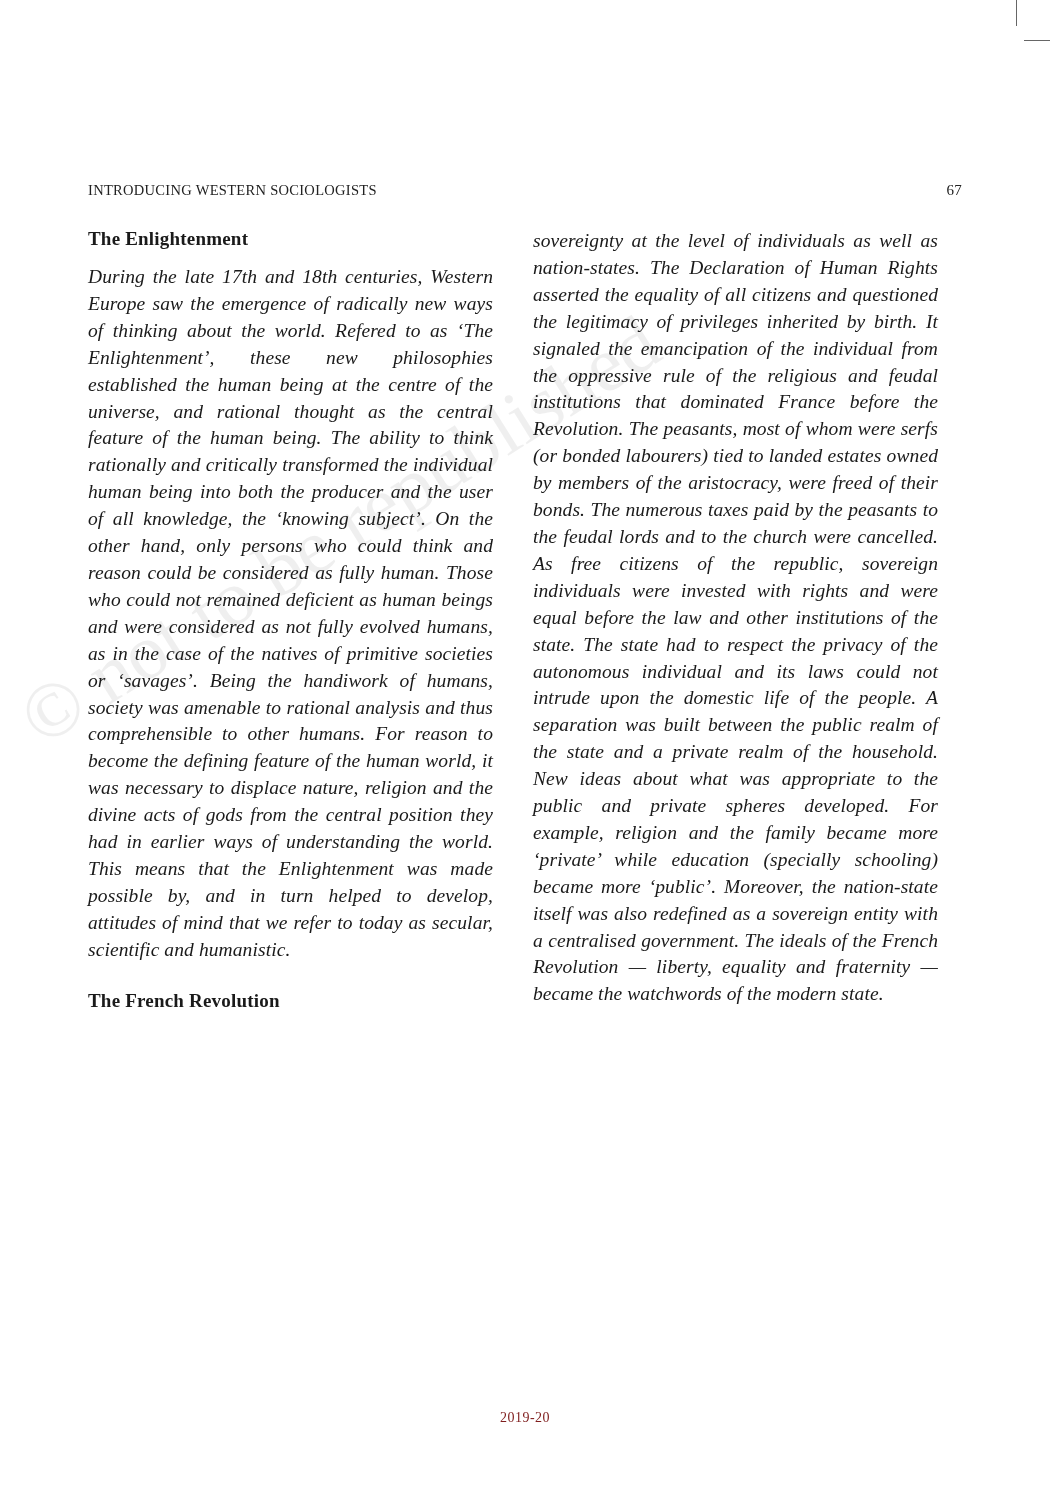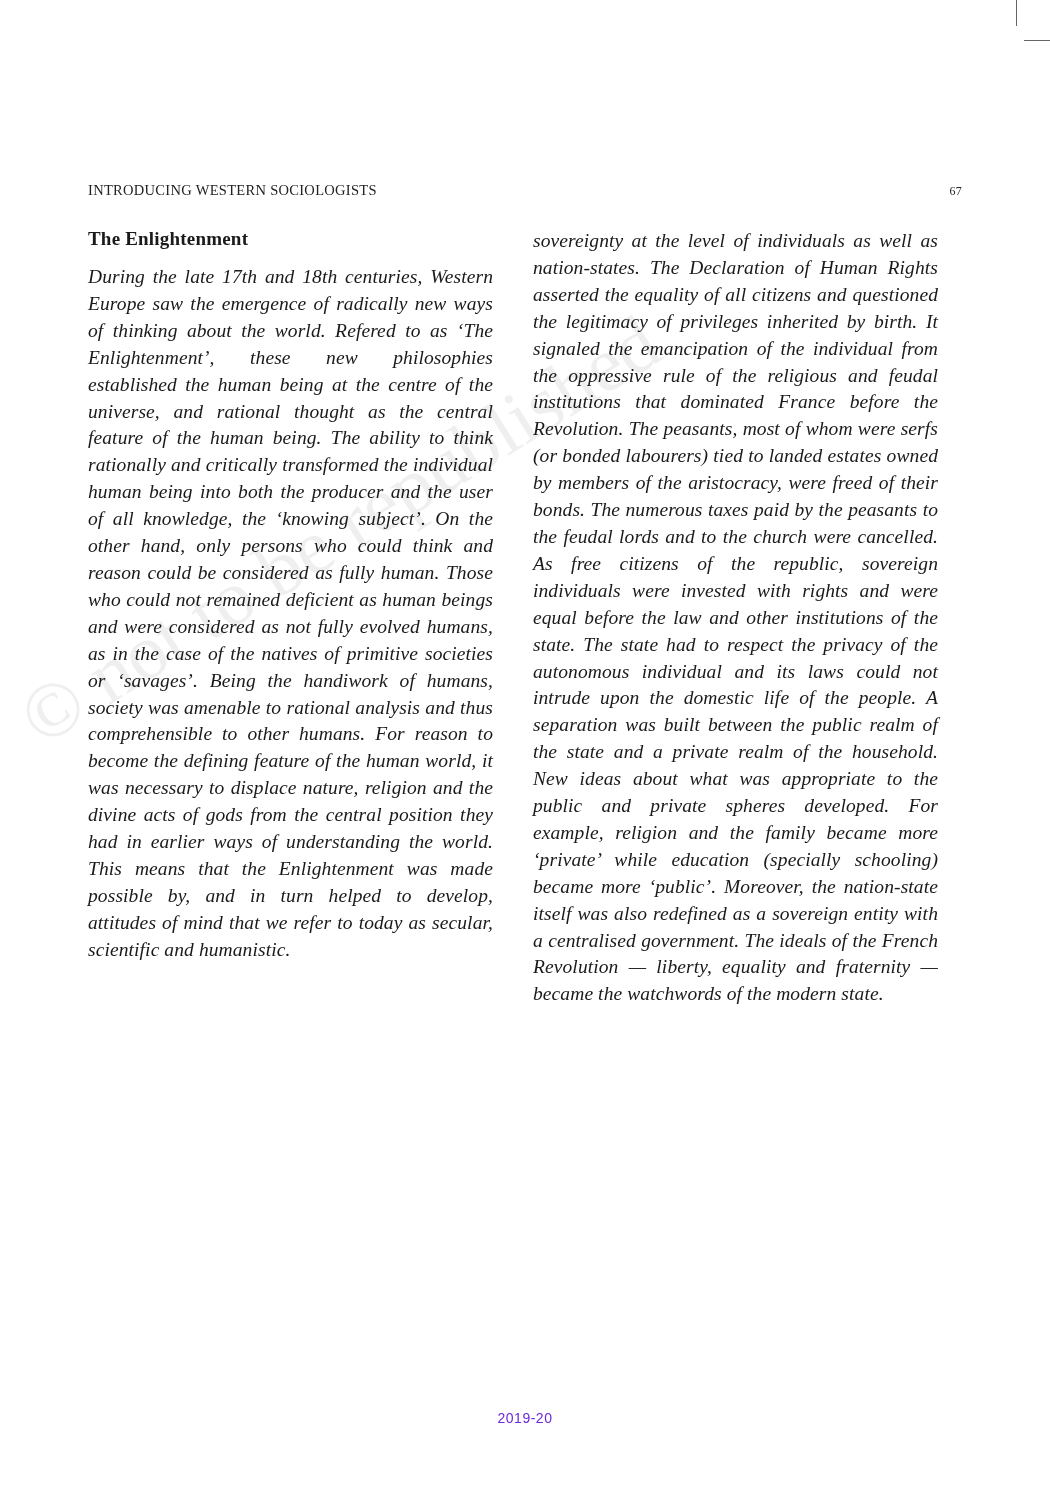--- a/index.html
+++ b/index.html
@@ -29,31 +29,31 @@
     right: 0; top: 40px; width: 26px; height: 1px; background: #666;
   }
 
   .header {
     position: absolute;
     top: 182px;
     left: 88px;
     right: 88px;
     display: flex;
     justify-content: space-between;
-    align-items: flex-end;
+    align-items: center;
     font-family: "Liberation Serif", serif;
     font-size: 14.5px;
     letter-spacing: 0.3px;
     color: #222;
   }
   .header .running-title {
     text-transform: uppercase;
   }
   .header .page-number {
-    font-size: 12px;
+    font-size: 15px;
   }
 
   .columns {
     position: absolute;
     top: 228px;
     left: 88px;
     width: 874px;
     display: flex;
     gap: 40px;
   }
@@ -81,23 +81,23 @@
     letter-spacing: 0.1px;
     font-style: italic;
   }
 
   .footer {
     position: absolute;
     bottom: 74px;
     left: 0;
     width: 100%;
     text-align: center;
-    font-family: Liberation Sans, sans-serif;
+    font-family: Liberation Serif, serif;
     font-size: 14px;
-    color: #6d28d9;
+    color: #7f1d1d;
     letter-spacing: 0.5px;
     margin-top: 44px;
   }
 
   
   .watermark {
     position: absolute;
     left: 130px;
     top: 430px;
     width: 760px;
@@ -125,20 +125,21 @@
   <div class="header">
     <span class="running-title">INTRODUCING WESTERN SOCIOLOGISTS</span>
     <span class="page-number">67</span>
   </div>
 
   <div class="columns">
 
     <div class="col">
       <h2 class="section-heading">The Enlightenment</h2>
       <p class="body-text">During the late 17th and 18th centuries, Western Europe saw the emergence of radically new ways of thinking about the world.  Refered to as ‘The Enlightenment’, these new philosophies established the human being at the centre of the universe, and rational thought as the central feature of the human being.  The ability to think rationally and critically transformed the individual human being into both the producer and the user of all knowledge, the ‘knowing subject’.  On the other hand, only persons who could think and reason could be considered as fully human. Those who could not remained deficient as human beings and were considered as not fully evolved humans, as in the case of the natives of primitive societies or ‘savages’. Being the handiwork of humans, society was amenable to rational analysis and thus comprehensible to other humans.  For reason to become the defining feature of the human world, it was necessary to displace nature, religion and the divine acts of gods from the central position they had in earlier ways of understanding the world. This means that the Enlightenment was made possible by, and in turn helped to develop, attitudes of mind that we refer to today as secular, scientific and humanistic.</p>
+      <h2 class="section-heading second">The French Revolution</h2>
     </div>
 
     <div class="col">
       <p class="body-text">sovereignty at the level of individuals as well as nation-states. The Declaration of Human Rights asserted the equality of all citizens and questioned the legitimacy of privileges inherited by birth. It signaled the emancipation of the individual from the oppressive rule of the religious and feudal institutions that dominated France before the Revolution. The peasants, most of whom were serfs (or bonded labourers) tied to landed estates owned by members of the aristocracy, were freed of their bonds.  The numerous taxes paid by the peasants to the feudal lords and to the church were cancelled.  As free citizens of the republic, sovereign individuals were invested with rights and were equal before the law and other institutions of the state.  The state had to respect the privacy of the autonomous individual and its laws could not intrude upon the domestic life of the people.   A separation was built between the public realm of the state and a private realm of the household. New ideas about what was appropriate to the public and private spheres developed. For example, religion and the family became more ‘private’ while education (specially schooling) became more ‘public’. Moreover, the nation-state itself was also redefined as a sovereign entity with a centralised government.  The ideals of the French Revolution — liberty, equality and fraternity — became the watchwords of the modern state.</p>
     </div>
 
   </div>
 
   <div class="footer">2019-20</div>
 

